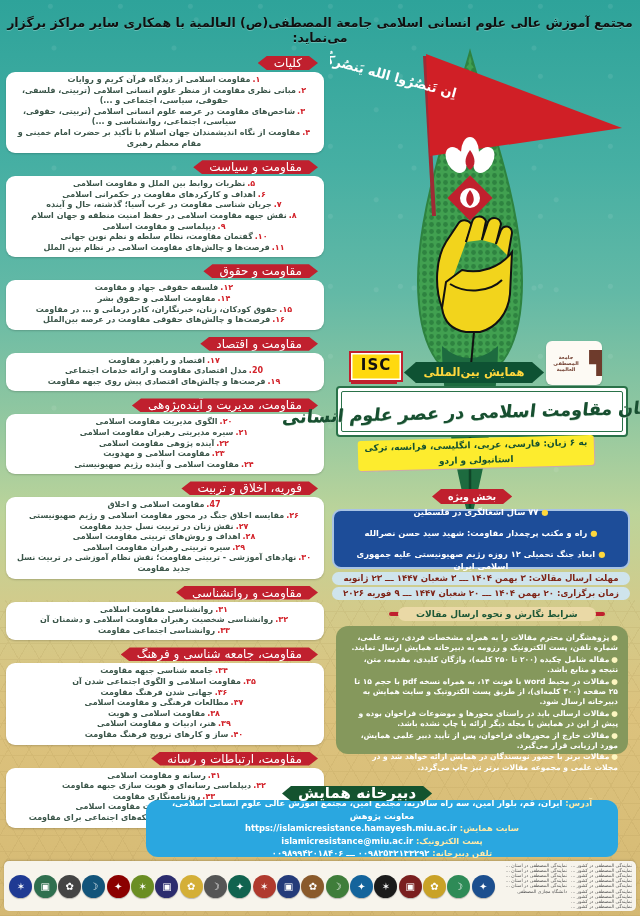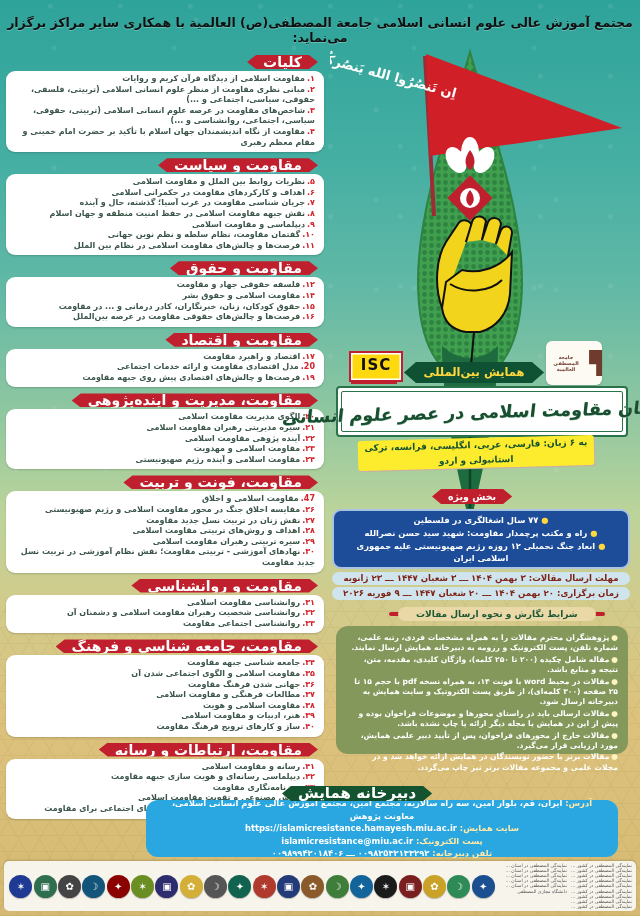--- a/index.html
+++ b/index.html
@@ -12,26 +12,26 @@
                radial-gradient(circle at 45% 40%, #fff 0 2px, transparent 3px);
     background-size:90px 90px,70px 70px,120px 120px;}
   .pattern-bottom{position:absolute;left:0;right:0;top:600px;bottom:0;opacity:.08;pointer-events:none;
     background:repeating-linear-gradient(60deg,#8a6d2f 0 1px,transparent 1px 18px),
                repeating-linear-gradient(-60deg,#8a6d2f 0 1px,transparent 1px 18px),
                repeating-linear-gradient(0deg,#8a6d2f 0 1px,transparent 1px 16px);}
   .top-header{position:absolute;top:15px;left:0;right:0;text-align:center;color:#101010;
     font-size:12.5px;font-weight:bold;text-shadow:0 1px 0 rgba(255,255,255,.25);}
   
   #sections{position:absolute;right:316px;left:6px;top:52px;width:318px;direction:rtl;}
-  .sec-badge{display:inline-block;background:#c0202e;color:#fff;font-weight:bold;font-size:14px;
+  .sec-badge{display:inline-block;background:#c0202e;color:#fff;font-weight:normal;font-size:12px;
     line-height:14px;padding:0 16px;margin:2px 6px 2px 0;
     clip-path:polygon(9px 0,calc(100% - 9px) 0,100% 50%,calc(100% - 9px) 100%,9px 100%,0 50%);}
   .card{background:#fff;border-radius:9px;box-shadow:0 1px 2px rgba(0,0,0,.18);
     padding:3px 9px 4px 7px;margin:0 0 3px 0;}
-  .item{font-size:8px;font-weight:bold;color:#3c564a;line-height:10.6px;text-align:right;}
+  .item{font-size:8px;font-weight:bold;color:#3c564a;line-height:10.6px;text-align:center;}
   .item .num{color:#d3232b;margin-left:2px;}
   
   .art{position:absolute;left:330px;top:46px;z-index:1;}
   
   .isc{position:absolute;left:349px;top:351px;width:50px;height:27px;background:#ffd90f;
     border:2px solid #c0202e;box-shadow:inset 0 0 0 1.5px #fff;z-index:3;text-align:center;
     font-weight:bold;font-size:15px;color:#111;line-height:25px;letter-spacing:1px;}
   .isc-bar{position:absolute;left:351px;top:381px;width:46px;height:3px;background:#c0202e;z-index:3;}
   .mustafa{position:absolute;left:546px;top:341px;width:56px;height:44px;background:#fdfaf4;
     border-radius:6px;z-index:3;box-shadow:0 1px 2px rgba(0,0,0,.2);display:flex;align-items:center;justify-content:center;gap:3px;}
@@ -48,21 +48,21 @@
   .title-box .t{font-size:17.5px;font-weight:bold;color:#174f30;transform:skewX(-8deg) rotate(-1.5deg);
     white-space:nowrap;text-shadow:.5px .5px 0 #9dbfa8;}
   .lang-pill{position:absolute;left:358px;top:438px;width:236px;z-index:3;background:#fdec2e;
     color:#14502f;font-weight:bold;font-size:9px;text-align:center;line-height:15px;
     border-radius:3px;transform:rotate(-1.5deg);box-shadow:1px 1px 0 #caa;}
   .special-badge{position:absolute;left:432px;top:489px;z-index:3;background:#c0202e;color:#fff;
     font-weight:bold;font-size:9.5px;line-height:15px;padding:0 16px;
     clip-path:polygon(9px 0,calc(100% - 9px) 0,100% 50%,calc(100% - 9px) 100%,9px 100%,0 50%);}
   .special-box{position:absolute;left:332px;top:509px;width:298px;height:60px;z-index:2;
     background:#1d4d99;border:2px solid #a8c3e4;border-radius:9px;color:#fff;
-    display:flex;flex-direction:column;justify-content:center;gap:1px;padding:2px 10px;box-sizing:border-box;}
+    display:flex;flex-direction:column;justify-content:center;gap:9px;padding:2px 10px;box-sizing:border-box;}
   .special-box .line{font-size:8.3px;font-weight:bold;text-align:center;line-height:12px;}
   .special-box .b{color:#ffd83d;margin-left:3px;}
   .date-pill{position:absolute;left:332px;width:298px;height:13px;z-index:2;background:#cfe4ec;
     border-radius:7px;color:#7e2417;font-weight:bold;font-size:8.6px;line-height:13px;text-align:center;}
   .guide-badge{position:absolute;left:398px;top:607px;z-index:3;background:#ead9a6;color:#1c5736;
     font-weight:bold;font-size:9px;line-height:14px;padding:0 18px;border-radius:7px;
     box-shadow:-14px 0 0 -5px #c0202e, 14px 0 0 -5px #c0202e;}
   .guide-box{position:absolute;left:336px;top:626px;width:292px;height:128px;z-index:2;background:#85985c;
     border-radius:12px;padding:7px 10px;box-sizing:border-box;color:#fff;}
   .guide-box .g{font-size:7.6px;font-weight:bold;line-height:10.4px;text-align:right;margin-bottom:1px;}
@@ -115,21 +115,21 @@
       </div><div class="sec-badge">مقاومت و اقتصاد</div><div class="card">
         <div class="item"><span class="num">۱۷.</span><span>اقتصاد و راهبرد مقاومت</span></div>
         <div class="item"><span class="num">20.</span><span>مدل اقتصادی مقاومت و ارائه خدمات اجتماعی</span></div>
         <div class="item"><span class="num">۱۹.</span><span>فرصت‌ها و چالش‌های اقتصادی پیش روی جبهه مقاومت</span></div>
       </div><div class="sec-badge">مقاومت، مدیریت و آینده‌پژوهی</div><div class="card">
         <div class="item"><span class="num">۲۰.</span><span>الگوی مدیریت مقاومت اسلامی</span></div>
         <div class="item"><span class="num">۲۱.</span><span>سیره مدیریتی رهبران مقاومت اسلامی</span></div>
         <div class="item"><span class="num">۲۲.</span><span>آینده پژوهی مقاومت اسلامی</span></div>
         <div class="item"><span class="num">۲۳.</span><span>مقاومت اسلامی و مهدویت</span></div>
         <div class="item"><span class="num">۲۴.</span><span>مقاومت اسلامی و آینده رژیم صهیونیستی</span></div>
-      </div><div class="sec-badge">مقاومت، فونت و تربیت</div><div class="card">
+      </div><div class="sec-badge">فوریه، اخلاق و تربیت</div><div class="card">
         <div class="item"><span class="num">47.</span><span>مقاومت اسلامی و اخلاق</span></div>
         <div class="item"><span class="num">۲۶.</span><span>مقایسه اخلاق جنگ در محور مقاومت اسلامی و رژیم صهیونیستی</span></div>
         <div class="item"><span class="num">۲۷.</span><span>نقش زنان در تربیت نسل جدید مقاومت</span></div>
         <div class="item"><span class="num">۲۸.</span><span>اهداف و روش‌های تربیتی مقاومت اسلامی</span></div>
         <div class="item"><span class="num">۲۹.</span><span>سیره تربیتی رهبران مقاومت اسلامی</span></div>
         <div class="item"><span class="num">۳۰.</span><span>نهادهای آموزشی - تربیتی مقاومت؛ نقش نظام آموزشی در تربیت نسل جدید مقاومت</span></div>
       </div><div class="sec-badge">مقاومت و روانشناسی</div><div class="card">
         <div class="item"><span class="num">۳۱.</span><span>روانشناسی مقاومت اسلامی</span></div>
         <div class="item"><span class="num">۳۲.</span><span>روانشناسی شخصیت رهبران مقاومت اسلامی و دشمنان آن</span></div>
         <div class="item"><span class="num">۳۳.</span><span>روانشناسی اجتماعی مقاومت</span></div>

